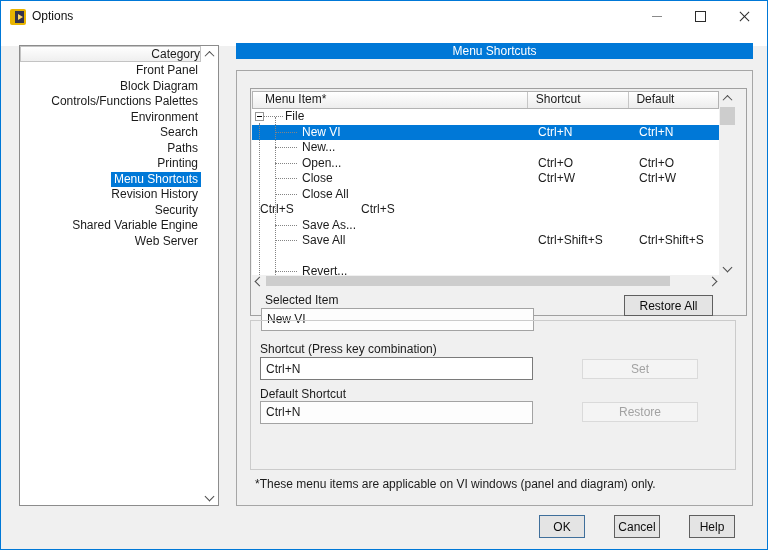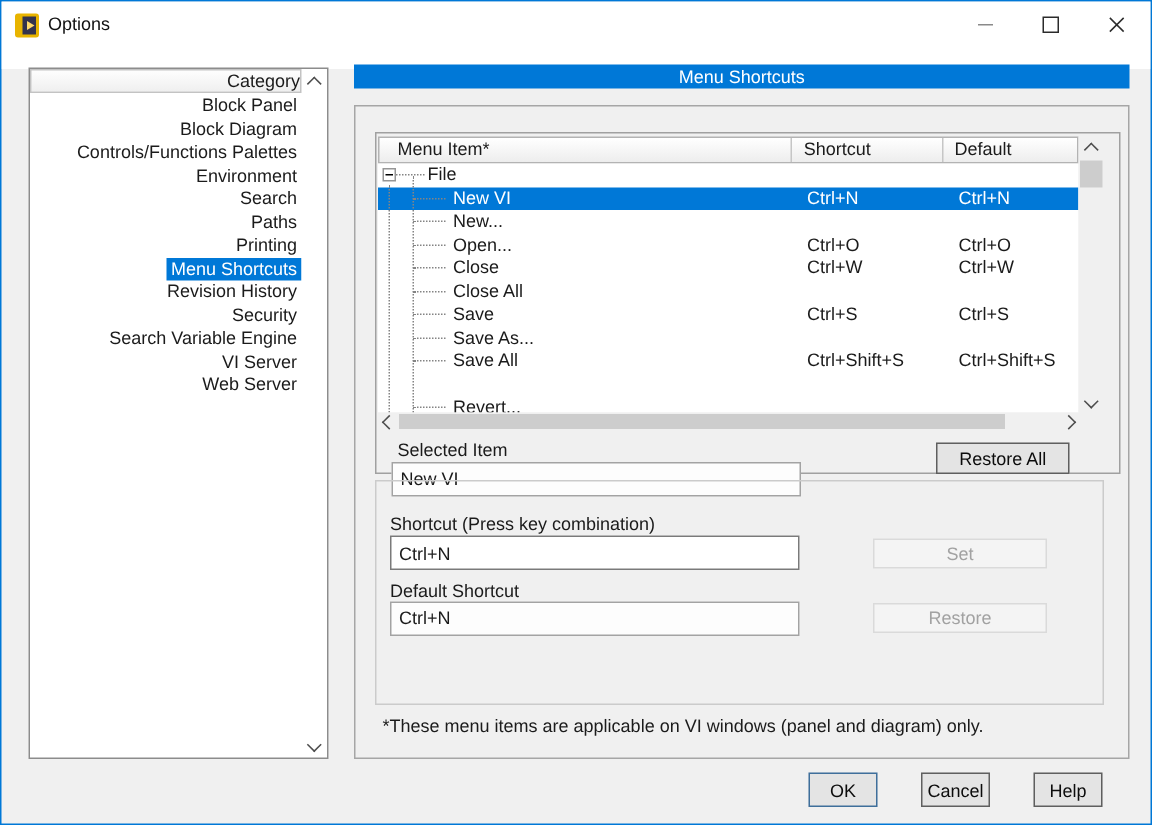--- a/index.html
+++ b/index.html
@@ -126,32 +126,31 @@
         </span>
       </div>
   </div>
 
   <div class="catbox">
     <div class="cat-header">Category</div>
     <div class="cat-scroll-up">
         <span class="chev up"></span>
       </div>
     <div class="cat-items">
-        <div class="cat-item"><span class="cat-label">Block Panel</span></div>
+        <div class="cat-item"><span class="cat-label">Front Panel</span></div>
         <div class="cat-item"><span class="cat-label">Block Diagram</span></div>
         <div class="cat-item"><span class="cat-label">Controls/Functions Palettes</span></div>
         <div class="cat-item"><span class="cat-label">Environment</span></div>
         <div class="cat-item"><span class="cat-label">Search</span></div>
         <div class="cat-item"><span class="cat-label">Paths</span></div>
         <div class="cat-item"><span class="cat-label">Printing</span></div>
         <div class="cat-item selected"><span class="cat-label">Menu Shortcuts</span></div>
         <div class="cat-item"><span class="cat-label">Revision History</span></div>
         <div class="cat-item"><span class="cat-label">Security</span></div>
-        <div class="cat-item"><span class="cat-label">Search Variable Engine</span></div>
-        <div class="cat-item"><span class="cat-label">VI Server</span></div>
+        <div class="cat-item"><span class="cat-label">Shared Variable Engine</span></div>
         <div class="cat-item"><span class="cat-label">Web Server</span></div>
       </div>
     <div class="cat-scroll-down">
         <span class="chev down"></span>
       </div>
   </div>
 
   <div class="blue-header">Menu Shortcuts</div>
 
   <div class="outer-panel">
@@ -207,24 +206,20 @@
           </div>
           <div class="trow lv1">
             <div class="cell c-item">
               <span class="hstub s1"></span>
               <span class="tlabel">Close All</span>
             </div>
             <div class="cell c-short"></div>
             <div class="cell c-def"></div>
           </div>
           <div class="trow lv1">
-            <div class="cell c-item">
-              <span class="hstub s1"></span>
-              <span class="tlabel">Save</span>
-            </div>
             <div class="cell c-short">Ctrl+S</div>
             <div class="cell c-def">Ctrl+S</div>
           </div>
           <div class="trow lv1">
             <div class="cell c-item">
               <span class="hstub s1"></span>
               <span class="tlabel">Save As...</span>
             </div>
             <div class="cell c-short"></div>
             <div class="cell c-def"></div>

